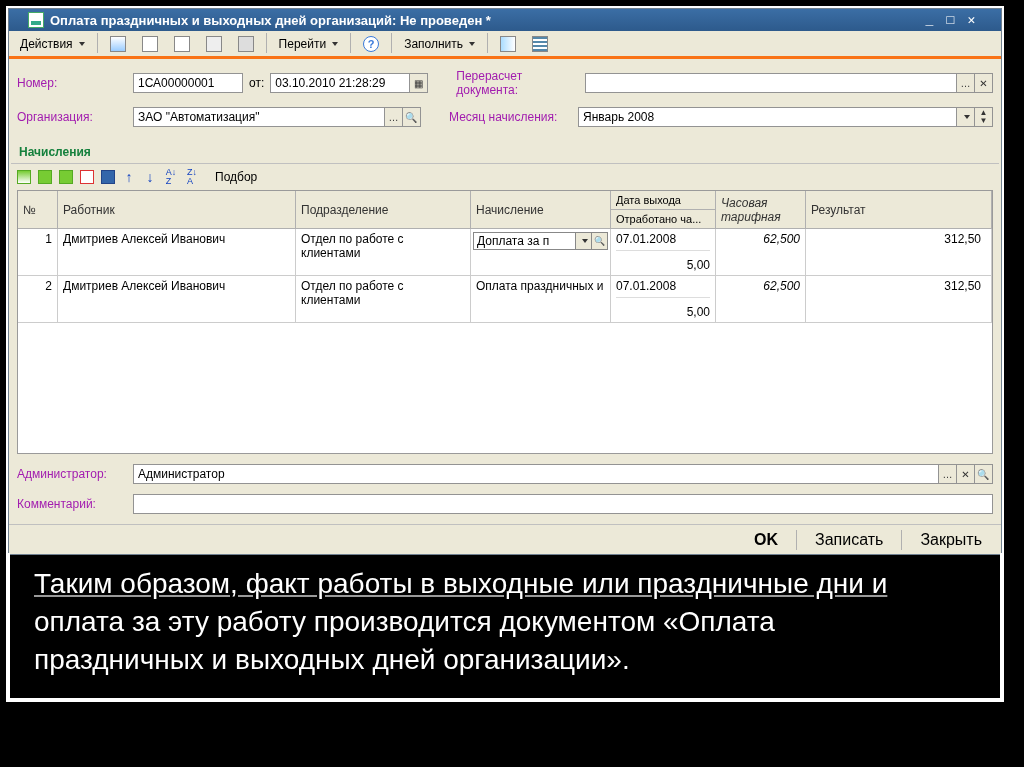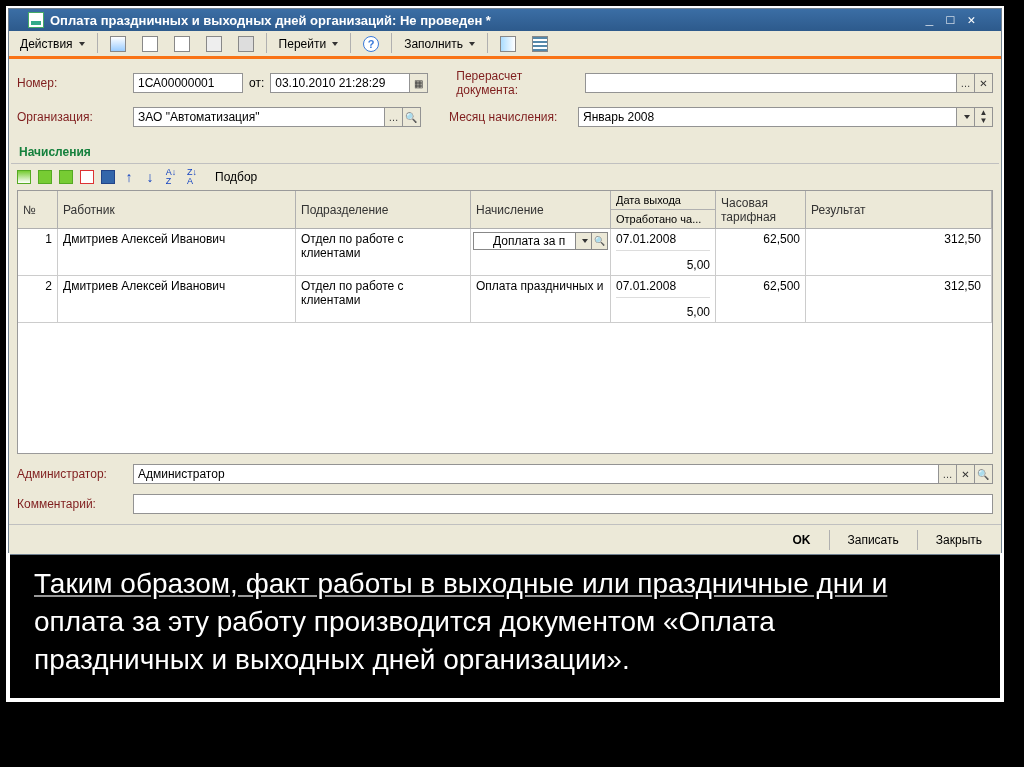--- a/index.html
+++ b/index.html
@@ -90,21 +90,21 @@
   .form-area {
     padding: 10px 8px 6px 8px;
   }
   .form-row {
     display: flex;
     align-items: center;
     margin-bottom: 10px;
     gap: 6px;
   }
   .form-label {
-    color: #7f1d1d;
+    color: #a21caf;
     font-size: 12px;
     width: 110px;
   }
   .form-label.w2 { width: 145px; padding-left: 22px;}
   input.text-field, .text-field {
     height: 20px;
     border: 1px solid #939393;
     background: #fff;
     font-size: 12px;
     padding: 0 4px;
@@ -177,21 +177,21 @@
     display: flex;
     flex-direction: column;
     justify-content: flex-start;
   }
   .gc .stack-top { flex: 1; border-bottom: 1px solid #ddd; padding-bottom: 4px; margin-bottom: 7px; }
   .col-num   { width: 40px; text-align: right; }
   .col-emp   { width: 238px; }
   .col-dept  { width: 175px; }
   .col-acc   { width: 140px; }
   .col-date  { width: 105px; }
-  .col-rate  { width: 90px; text-align: right; }
+  .col-rate  { width: 90px; text-align: right; font-style: italic; }
   .col-res   { flex: 1; text-align: right; padding-right: 10px;}
   .grid-empty {
     height: 130px;
     background: repeating-linear-gradient(#fff, #fff 22px, #fff 22px, #fff 44px);
   }
   .bottom-fields {
     padding: 10px 8px 6px 8px;
   }
   .dlg-footer {
     display: flex;
@@ -202,21 +202,21 @@
     gap: 2px;
     border-top: 1px solid #c0c0c0;
     background: #ece9d8;
   }
   .dlg-btn {
     height: 22px;
     padding: 0 12px;
     border: 1px solid transparent;
     background: #ece9d8;
     cursor: pointer;
-    font-size: 12px;
+    font-size: 16px;
     display: flex; align-items: center;
   }
   .dlg-btn.bold { font-weight: bold; }
   .caption-below {
     color: #fff;
     font-size: 28px;
     padding: 12px 24px 20px 24px;
     line-height: 1.35;
     font-family: Arial, sans-serif;
     border: 2px solid #fff;
@@ -395,21 +395,21 @@
       <div class="gh col-res" style="display:flex;align-items:center;text-align:left;">Результат</div>
     </div>
     <div class="grid-body">
 
       <div class="grow">
         <div class="gc col-num">1</div>
         <div class="gc col-emp">Дмитриев Алексей Иванович</div>
         <div class="gc col-dept">Отдел по работе с клиентами</div>
         <div class="gc col-acc" style="padding:3px 2px;">
           <div class="acc-combo">
-            <span style="flex:1;border:1px solid #888;background:#fff;padding:1px 19px;white-space:nowrap;overflow:hidden;">Доплата за п</span>
+            <span style="flex:1;border:1px solid #888;background:#fff;padding:1px 3px;white-space:nowrap;overflow:hidden;">Доплата за п</span>
             <span class="sel-btn">
                   <span class="caret"></span>
                 </span>
             <span class="sel-btn">
                   <span>🔍</span>
                 </span>
           </div>
         </div>
         <div class="gc col-date">
           <div class="stack-top">07.01.2008</div>

